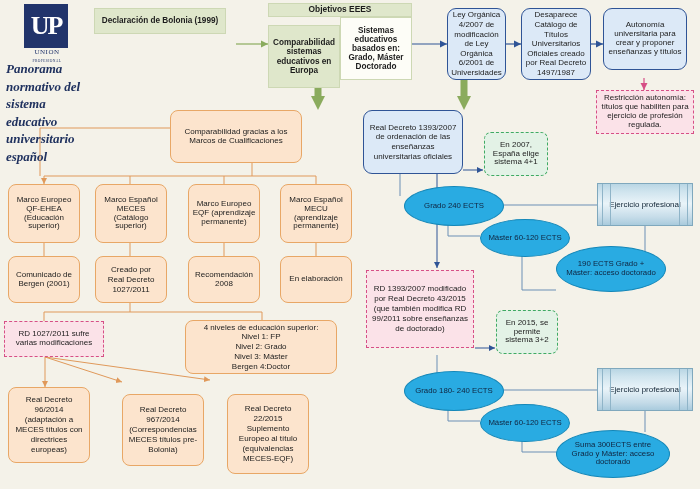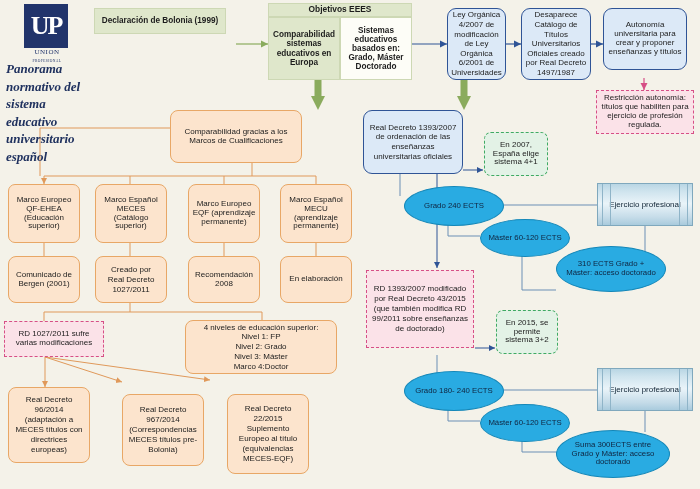--- a/index.html
+++ b/index.html
@@ -13,21 +13,21 @@
   #canvas{position:absolute;left:0;top:0;width:700px;height:489px;}
   svg.wires{position:absolute;left:0;top:0;width:700px;height:489px;pointer-events:none;}
 
   .node{position:absolute;box-sizing:border-box;display:flex;
         flex-direction:column;align-items:center;justify-content:center;
         text-align:center;line-height:1.12;color:#1c1c1c;}
 
   
   .green-flat{background:#dfe7cb;border:1px solid #cdd8b4;font-weight:bold;font-size:8.2px;}
   .green-hdr{background:#dfe7cb;border:1px solid #cdd8b4;font-weight:bold;font-size:8.4px;}
-  .green-cell{background:#dfe7cb;border:1px solid #cdd8b4;font-weight:bold;font-size:8.2px;}
+  .green-cell{background:#dfe7cb;border:1px solid #cdd8b4;font-weight:bold;font-size:8.2px;margin-top:8px;}
   .white-cell{background:#fdfdf7;border:1px solid #cdd8b4;font-weight:bold;font-size:8.2px;}
 
   
   .blue-box{background:#dce9f7;border:1.3px solid #2f5496;border-radius:9px;font-size:8px;}
 
   
   .peach-box{background:#fce4cd;border:1.1px solid #e8a766;border-radius:8px;font-size:8px;}
 
   
   .pink-dash{background:#fbe2e8;border:1.4px dashed #d64f86;font-size:8px;}
@@ -174,21 +174,21 @@
       <span>Desaparece Catálogo de Títulos Universitarios Oficiales creado por </span><span class="lnk">Real Decreto 1497/1987</span>
     </div>
   </div>
 
   <div class="node blue-box" style="left:603px;top:8px;width:84px;height:62px;padding:2px 4px;">Autonomía universitaria para crear y proponer enseñanzas y títulos</div>
 
   <div class="node pink-dash" style="left:596px;top:90px;width:98px;height:44px;padding:2px 4px;">Restricción autonomía: títulos que habiliten para ejercicio de profesión regulada.</div>
 
   <div class="node peach-box" style="left:170px;top:110px;width:132px;height:53px;padding:2px 5px;">Comparabilidad gracias a los Marcos de Cualificaciones</div>
 
-  <div class="node peach-box" style="left:8px;top:184px;width:72px;height:59px;padding:2px 3px;border-radius:7px;">Marco Europeo QF-EHEA (Educación superior)</div>
+  <div class="node peach-box" style="left:8px;top:184px;width:72px;height:59px;padding:2px 3px;">Marco Europeo QF-EHEA (Educación superior)</div>
   <div class="node peach-box" style="left:95px;top:184px;width:72px;height:59px;padding:2px 3px;">Marco Español MECES (Catálogo superior)</div>
   <div class="node peach-box" style="left:188px;top:184px;width:72px;height:59px;padding:2px 3px;">Marco Europeo EQF (aprendizaje permanente)</div>
   <div class="node peach-box" style="left:280px;top:184px;width:72px;height:59px;padding:2px 3px;">Marco Español MECU (aprendizaje permanente)</div>
 
   <div class="node peach-box" style="left:8px;top:256px;width:72px;height:47px;padding:2px 3px;">Comunicado de Bergen (2001)</div>
 
   <div class="node peach-box" style="left:95px;top:256px;width:72px;height:47px;padding:2px 3px;">
     <div style="line-height:1.25">
       <span>Creado por </span><br>
       <span class="lnk">Real Decreto 1027/2011</span>
@@ -199,21 +199,21 @@
   <div class="node peach-box" style="left:280px;top:256px;width:72px;height:47px;padding:2px 3px;">En elaboración</div>
 
   <div class="node pink-dash" style="left:4px;top:321px;width:100px;height:36px;padding:2px 3px;">RD 1027/2011 sufre varias modificaciones</div>
 
   <div class="node peach-box" style="left:185px;top:320px;width:152px;height:54px;padding:3px 5px;align-items:flex-end;">
     <div style="width:100%;text-align:center;line-height:1.22">
       <div>4 niveles de educación superior:</div>
       <div>Nivel 1:  FP</div>
       <div>Nivel 2: Grado</div>
       <div>Nivel 3: Máster</div>
-      <div>Marco 4:Doctor</div>
+      <div>Bergen 4:Doctor</div>
     </div>
   </div>
 
   <div class="node peach-box" style="left:8px;top:387px;width:82px;height:76px;padding:2px 3px;">
     <div style="line-height:1.25">
       <span class="lnk">Real Decreto 96/2014</span><br>
       <span>(adaptación a MECES títulos con directrices europeas)</span>
     </div>
   </div>
 
@@ -242,21 +242,21 @@
   <div class="node pink-dash" style="left:366px;top:270px;width:108px;height:78px;padding:2px 4px;">
     <div style="line-height:1.24">
       <span>RD 1393/2007 modificado por </span><span class="lnk">Real Decreto 43/2015</span><span> (que también modifica </span><span class="lnk">RD 99/2011</span><span> sobre enseñanzas de doctorado)</span>
     </div>
   </div>
 
   <div class="node green-dash" style="left:496px;top:310px;width:62px;height:44px;padding:2px 3px;">En 2015, se permite sistema 3+2</div>
 
   <div class="node ellipse" style="left:404px;top:186px;width:100px;height:40px;padding:0 6px;">Grado 240 ECTS</div>
   <div class="node ellipse" style="left:480px;top:219px;width:90px;height:38px;padding:0 6px;">Máster 60-120 ECTS</div>
-  <div class="node ellipse" style="left:556px;top:246px;width:110px;height:46px;padding:0 8px;">310 ECTS Grado + Máster: acceso doctorado</div>
+  <div class="node ellipse" style="left:556px;top:246px;width:110px;height:46px;padding:0 8px;">190 ECTS Grado + Máster: acceso doctorado</div>
   <div class="cyl" style="left:597px;top:183px;width:96px;height:43px;">Ejercicio profesional</div>
 
   <div class="node ellipse" style="left:404px;top:371px;width:100px;height:40px;padding:0 6px;">Grado 180- 240 ECTS</div>
   <div class="node ellipse" style="left:480px;top:404px;width:90px;height:38px;padding:0 6px;">Máster 60-120 ECTS</div>
   <div class="node ellipse" style="left:556px;top:430px;width:114px;height:48px;padding:0 8px;">Suma 300ECTS entre Grado y Máster: acceso doctorado</div>
   <div class="cyl" style="left:597px;top:368px;width:96px;height:43px;">Ejercicio profesional</div>
 
 </div>
 
 </body></html>

